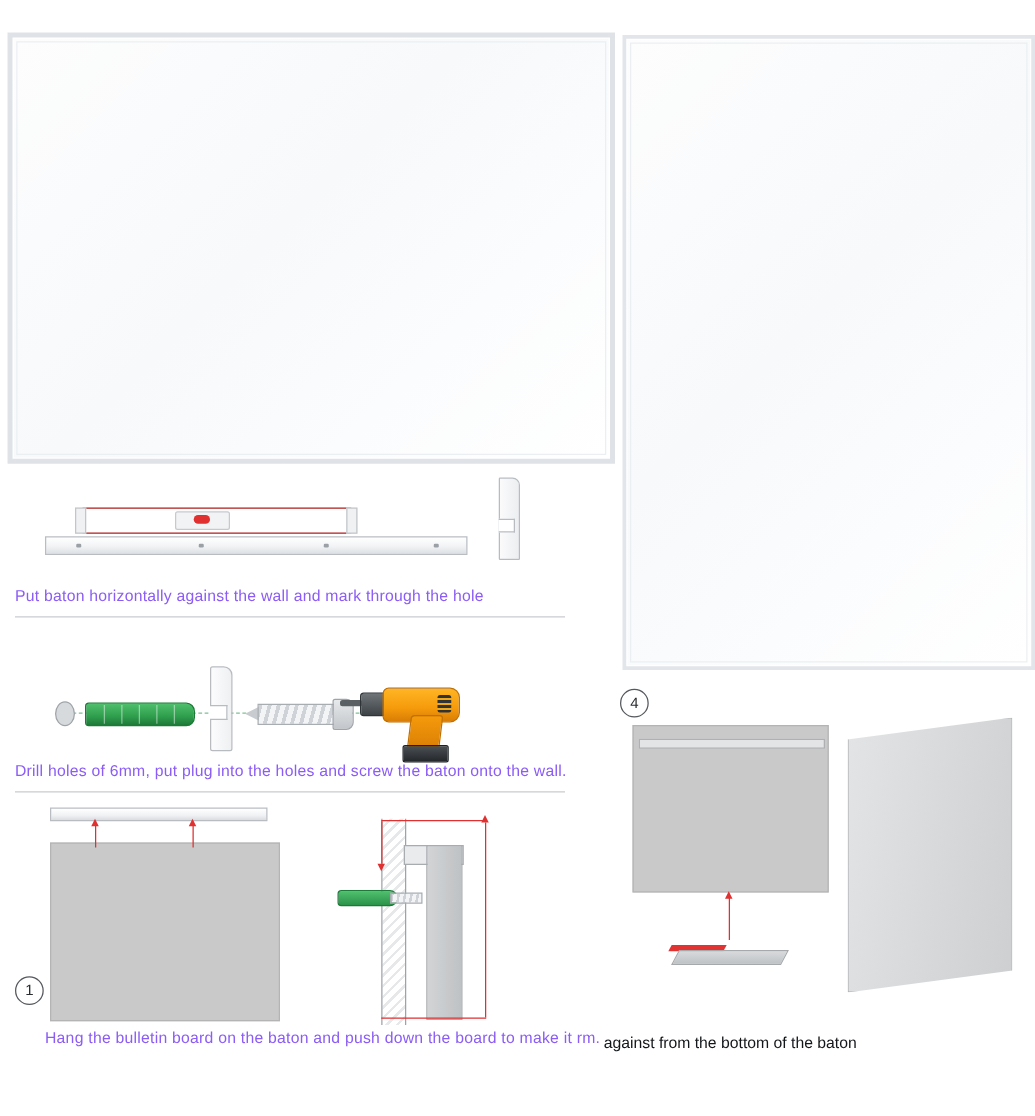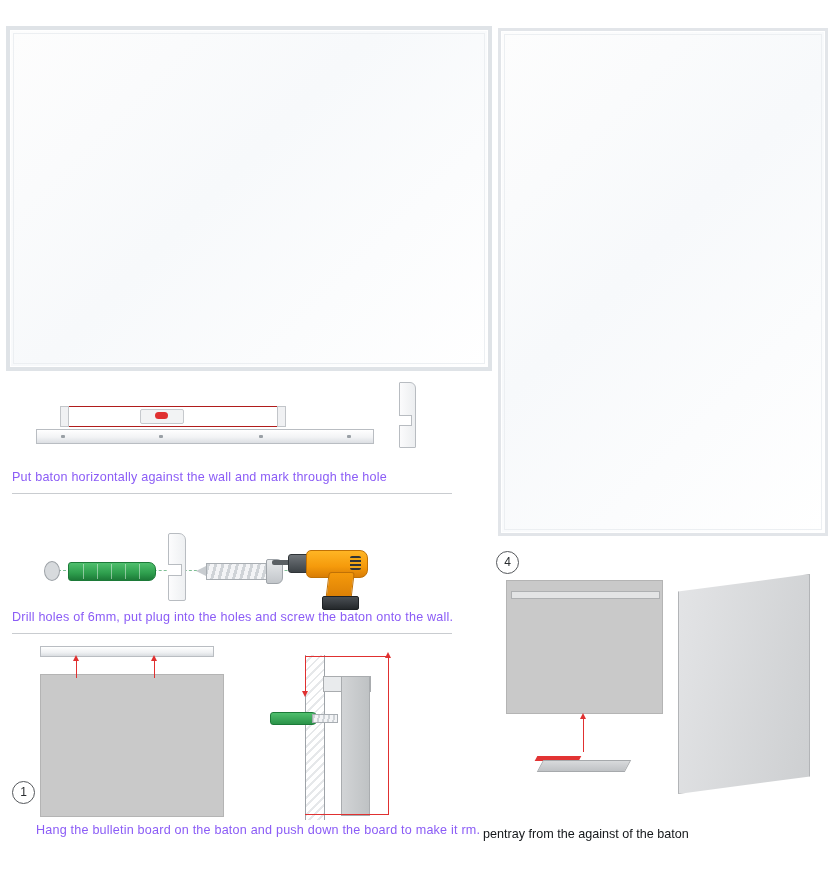--- a/index.html
+++ b/index.html
@@ -485,15 +485,15 @@
   </div>
 
   <div class="board-grey-2">
     <div class="topbar"></div>
   </div>
   <div class="arrow-up" style="left:583px; top:718px; height:34px;"></div>
   <div class="pentray-red"></div>
   <div class="pentray"></div>
   <div class="board-angled"></div>
 
-  <div class="caption-small" style="left:483px; top:824px;">pentray from the against of  the baton</div>
+  <div class="caption-small" style="left:483px; top:824px;">against from the bottom of  the baton</div>
 
 </div>
 
 </body></html>

